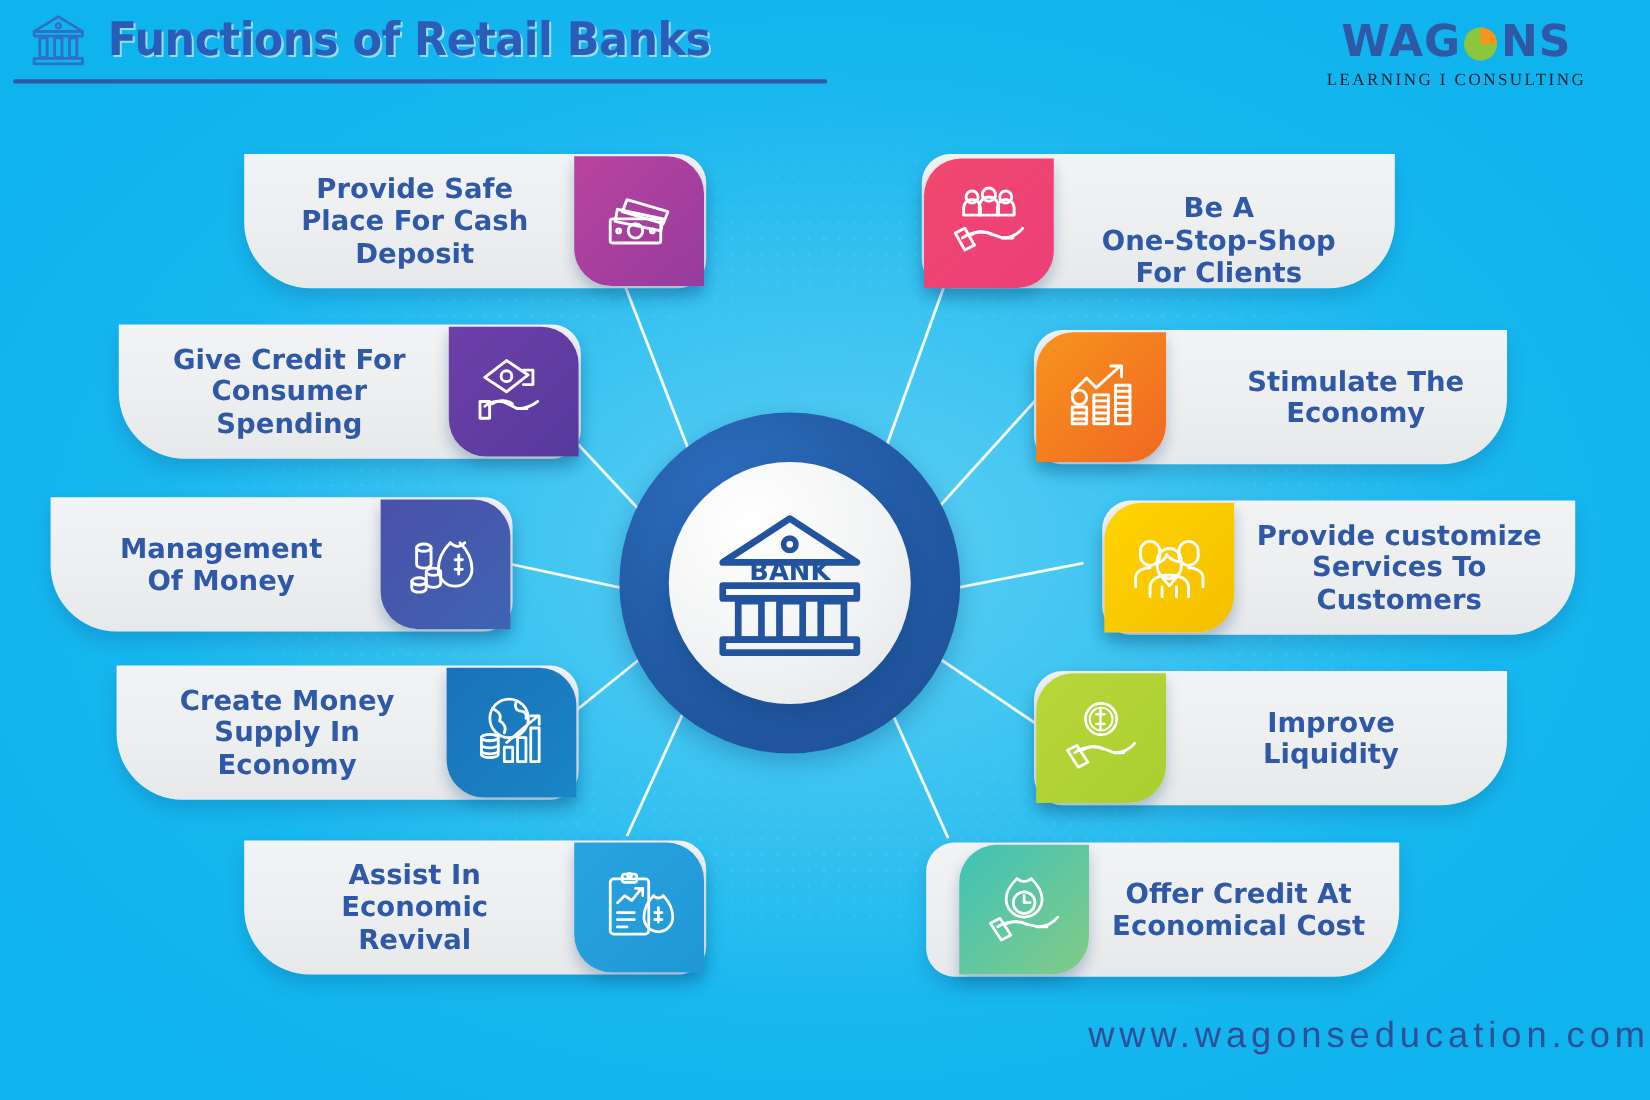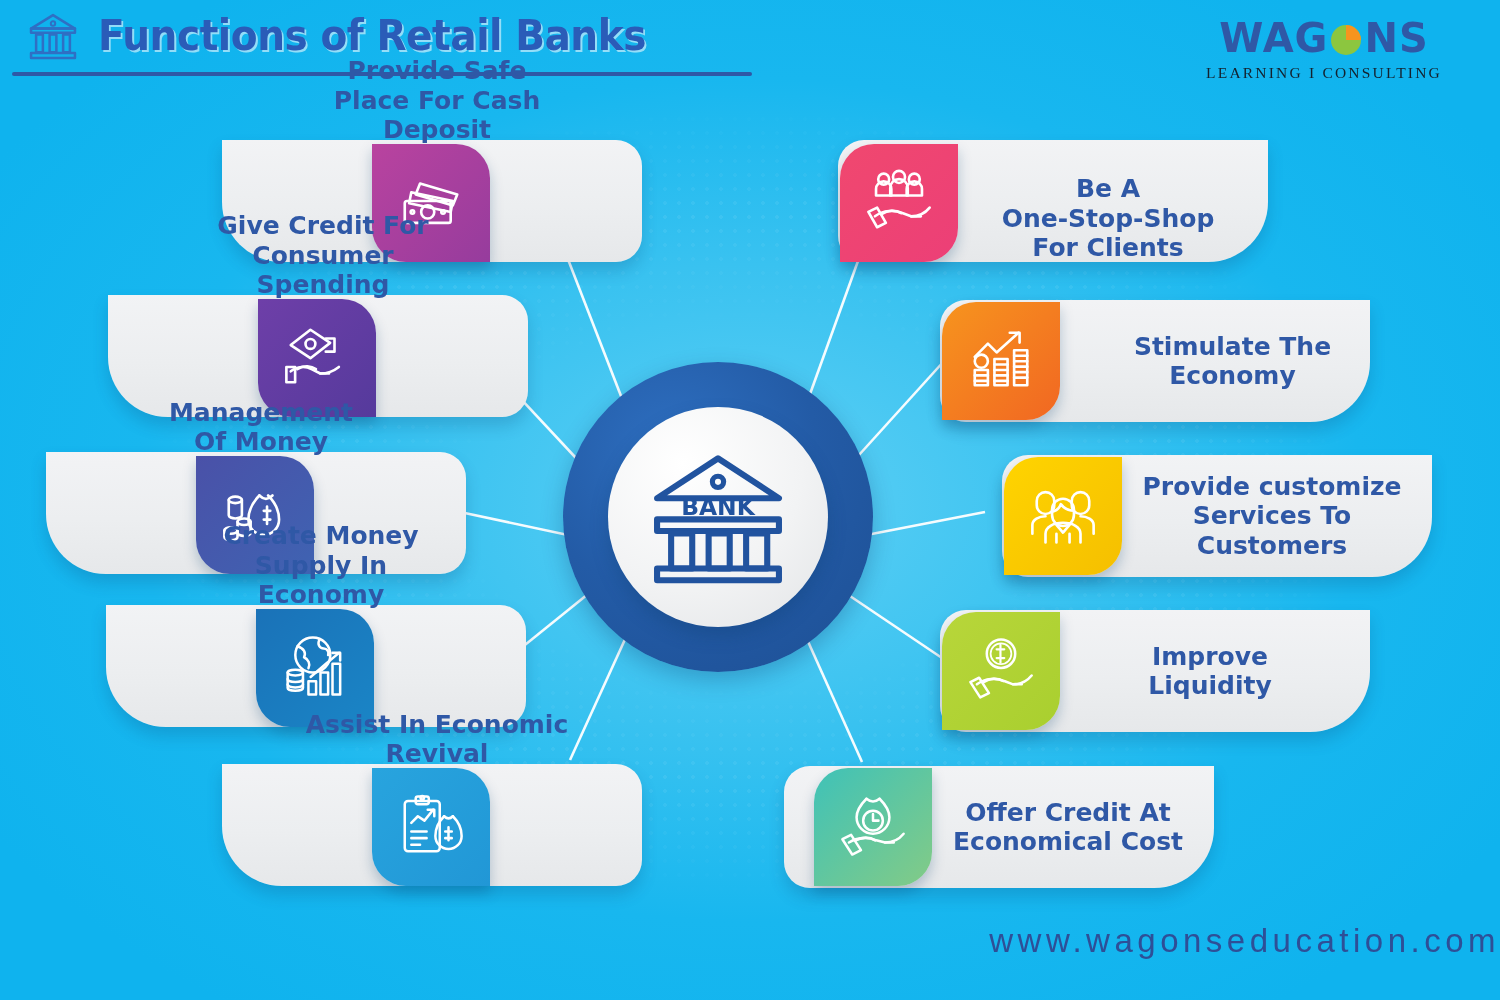--- a/index.html
+++ b/index.html
@@ -53,21 +53,21 @@
   #logo-tag {
     font-family: Liberation Serif, serif;
     font-size: 15.5px; letter-spacing: 2.2px; color: #14212e; margin-top: 6px;
   }
 
   
   #spokes { position: absolute; inset: 0; pointer-events: none; }
 
   
   #hub {
-    position: absolute; left: 563px; top: 362px; width: 310px; height: 310px;
+    position: absolute; left: 563px; top: 375px; width: 310px; height: 310px;
   }
   #hub-ring {
     position: absolute; inset: 0; border-radius: 50%;
     background: radial-gradient(circle at 35% 28%, #2e6fc0 0%, #235ba6 48%, #1d4f94 100%);
     box-shadow: 0 8px 22px rgba(10,50,100,.28);
   }
   #hub-disc {
     position: absolute; left: 45px; top: 45px; width: 220px; height: 220px;
     border-radius: 50%;
     background: radial-gradient(circle at 34% 26%, #ffffff 0%, #f2f3f4 55%, #e2e4e6 100%);
@@ -77,21 +77,21 @@
   #hub-bank-icon { width: 150px; height: 150px; }
 
   
   .card {
     position: absolute;
     height: 122px;
     background: linear-gradient(180deg, #f2f3f5 0%, #eceef0 55%, #e6e8ea 100%);
     display: flex; align-items: center;
     box-shadow: 0 9px 16px rgba(8,60,110,.20);
   }
-  .card.left  { border-radius: 0 26px 26px 60px; justify-content: flex-end; padding-right: 0; flex-direction: column; }
+  .card.left  { border-radius: 0 26px 26px 60px; padding-right: 0; }
   .card.right { border-radius: 26px 0 60px 26px; justify-content: flex-start; }
 
   .card-text {
     font-family: "DejaVu Sans", sans-serif;
     font-weight: 700; font-size: 25px; line-height: 1.17;
     color: #2f58a6; white-space: pre-line;
   }
   .card.left  .card-text { text-align: center; padding: 0 16px 0 26px; flex: 1; }
   .card.right .card-text { text-align: center; padding: 0 26px 0 16px; flex: 1; }
 
@@ -357,21 +357,21 @@
           <path d="M16 44 c6-4 13-4 18-1"></path>
           <path d="M4 44 l8-4 l9 14 l-8 4 z"></path>
           <path d="M43 46 c7 0 13-3 17-8"></path>
         </svg>
       </span>
     </div>
     <div class="card-text">Improve
 Liquidity</div>
   </div>
 
-  <div class="card right" style="left:784px; top:766px; width:430px;padding-left:28px;">
+  <div class="card right" style="left:842px; top:766px; width:430px;padding-left:28px;">
     <div class="tile" style="background:linear-gradient(135deg,#3fc2b8,#83cb86);">
       <span>
         <svg viewBox="0 0 64 64" fill="none" stroke="#fff" stroke-width="2.3" stroke-linejoin="round" stroke-linecap="round">
           <path d="M26 8 q6 5 12 0"></path>
           <path d="M26 8 c-6 6-9 12-9 17 a15 15 0 0 0 30 0 c0-5-3-11-9-17"></path>
           <circle cx="32" cy="28" r="9"></circle>
           <path d="M32 22 v6 h5"></path>
           <path d="M10 48 c8-5 18-5 25-2 l8 2 h8"></path>
           <path d="M16 46 c6-3 13-3 18 0"></path>
           <path d="M4 45 l8-4 l9 14 l-8 4 z"></path>

